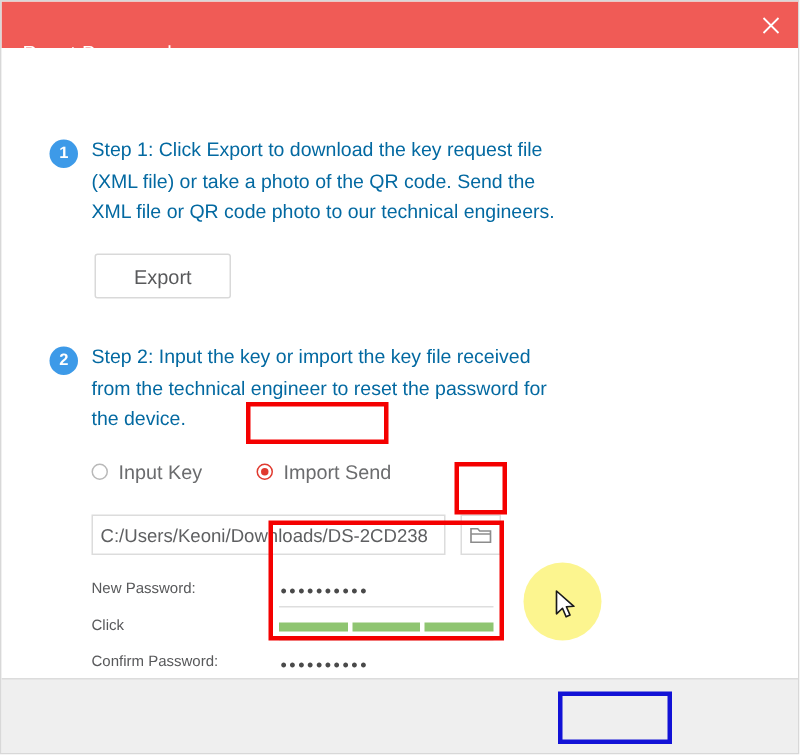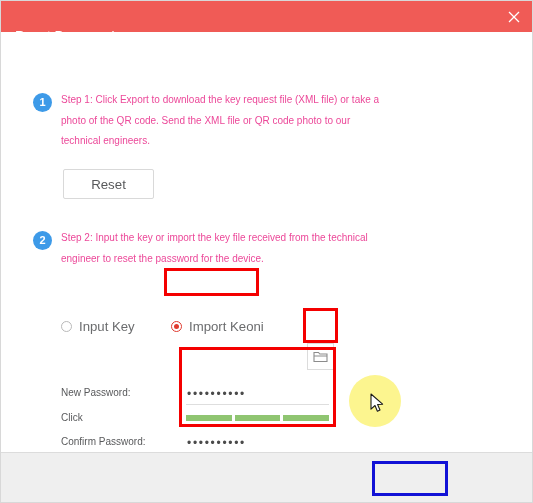--- a/index.html
+++ b/index.html
@@ -69,22 +69,22 @@
     border-radius: 50%;
     background: #3d9ae8;
     color: #ffffff;
     font-size: 11px;
     line-height: 19px;
     text-align: center;
     font-weight: bold;
   }
   .step-text {
     position: absolute;
-    font-size: 10px;
-    color: #ec4899;
+    font-size: 13px;
+    color: #0369a1;
     line-height: 20.5px;
   }
 
   #step1-badge { left: 32px; top: 61px; }
   #step1-text  { left: 60px; top: 58px; width: 320px; }
 
   #step2-badge { left: 32px; top: 199px; }
   #step2-text  { left: 60px; top: 196px; width: 320px; }
 
   
@@ -97,21 +97,21 @@
     font-size: 13.3px;
     color: #58595b;
     cursor: pointer;
     padding: 0;
     text-align: center;
   }
   #export-btn  { left: 62px;  top: 137px; width: 91px; height: 30px; }
   #qrcode-btn  { left: 183px; top: 137px; width: 91px; height: 30px; }
 
   
-  .radio-row { position: absolute; left: 60px; top: 272px; width: 240px; height: 20px; margin-top: 12px; }
+  .radio-row { position: absolute; left: 60px; top: 272px; width: 240px; height: 20px; }
   .radio-opt {
     position: absolute;
     top: 0;
     height: 20px;
     display: flex;
     align-items: center;
     cursor: pointer;
   }
   #radio-input-key { left: 0px; }
   #radio-import-file { left: 110px; }
@@ -261,36 +261,37 @@
         <line x1="16" y1="6" x2="6" y2="16" stroke="#ffffff" stroke-width="1.2"></line>
       </svg>
     </div>
   </div>
 
   <div class="body">
 
     <div class="step-badge" id="step1-badge">1</div>
     <div class="step-text" id="step1-text">Step 1: Click Export to download the key request file (XML file) or take a photo of the QR code. Send the XML file or QR code photo to our technical engineers.</div>
 
-    <button class="obtn" id="export-btn">Reset</button>
+    <button class="obtn" id="export-btn">Export</button>
 
     <div class="step-badge" id="step2-badge">2</div>
     <div class="step-text" id="step2-text">Step 2: Input the key or import the key file received from the technical engineer to reset the password for the device.</div>
 
     <div class="radio-row">
       <div class="radio-opt" id="radio-input-key">
         <span class="radio-dot"></span>
         <span class="radio-label">Input Key</span>
       </div>
       <div class="radio-opt" id="radio-import-file">
         <span class="radio-dot checked"></span>
-        <span class="radio-label">Import Keoni</span>
+        <span class="radio-label">Import Send</span>
       </div>
     </div>
 
+    <input class="path-field" id="file-path-input" type="text" value="C:/Users/Keoni/Downloads/DS-2CD238" style="">
     <div class="folder-btn">
       <svg width="15" height="13" viewBox="0 0 15 13">
         <path d="M1 2.5 L5.5 2.5 L6.8 4 L14 4 L14 11.5 L1 11.5 Z" fill="none" stroke="#8c8c8c" stroke-width="1.1"></path>
         <line x1="1" y1="6" x2="14" y2="6" stroke="#8c8c8c" stroke-width="1"></line>
       </svg>
     </div>
 
     <div class="pw-label" id="lbl-new">New Password:</div>
     <input class="pw-input" id="pw-new" type="text" value="••••••••••" style="">
 

